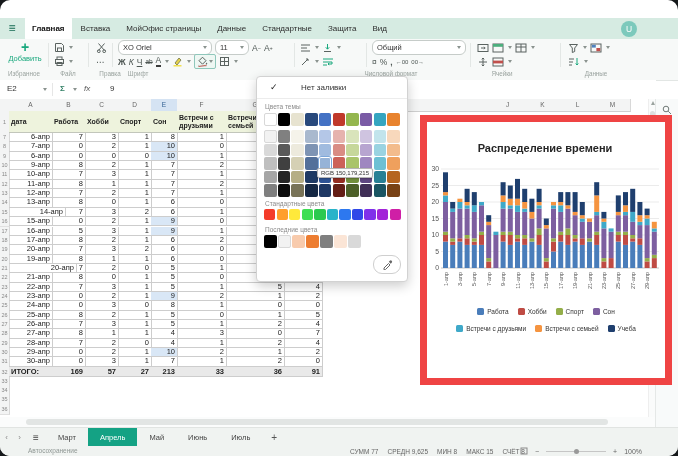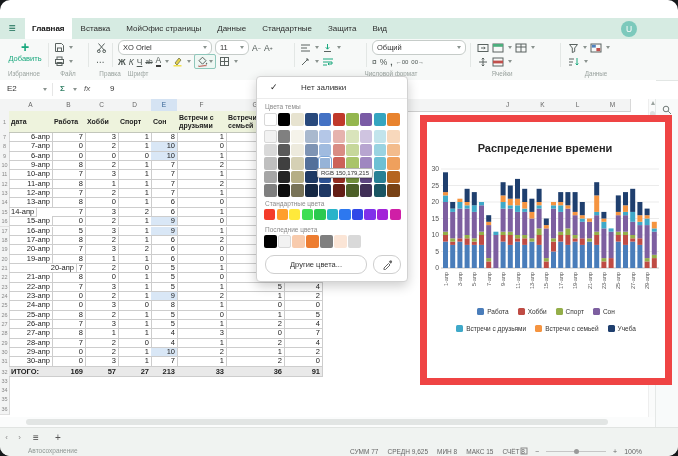--- a/index.html
+++ b/index.html
@@ -432,21 +432,21 @@
         <div class="rn" style="top: 99.45px; height: 9.35px; line-height: 9.35px;">14</div>
         <div class="cell" style="left: 9px; width: 44px; top: 99.45px; height: 9.35px; line-height: 8.35px;">13-апр</div>
         <div class="cell" style="left: 52px; width: 34px; top: 99.45px; height: 9.35px; line-height: 8.35px;">8</div>
         <div class="cell" style="left: 85px; width: 34px; top: 99.45px; height: 9.35px; line-height: 8.35px;">0</div>
         <div class="cell" style="left: 118px; width: 34px; top: 99.45px; height: 9.35px; line-height: 8.35px;">1</div>
         <div class="cell" style="left: 151px; width: 27px; top: 99.45px; height: 9.35px; line-height: 8.35px;">6</div>
         <div class="cell" style="left: 177px; width: 50px; top: 99.45px; height: 9.35px; line-height: 8.35px;">0</div>
         <div class="cell" style="left: 226px; width: 59px; top: 99.45px; height: 9.35px; line-height: 8.35px;">2</div>
         <div class="cell" style="left: 284px; width: 39px; top: 99.45px; height: 9.35px; line-height: 8.35px;">4</div>
         <div class="rn" style="top: 108.8px; height: 9.35px; line-height: 9.35px;">15</div>
-        <div class="cell" style="left: 9px; width: 28px; top: 108.8px; height: 9.35px; line-height: 8.35px;">14-апр</div>
+        <div class="cell" style="left: 9px; width: 57px; top: 108.8px; height: 9.35px; line-height: 8.35px;">14-апр</div>
         <div class="cell" style="left: 52px; width: 34px; top: 108.8px; height: 9.35px; line-height: 8.35px;">7</div>
         <div class="cell" style="left: 85px; width: 34px; top: 108.8px; height: 9.35px; line-height: 8.35px;">3</div>
         <div class="cell" style="left: 118px; width: 34px; top: 108.8px; height: 9.35px; line-height: 8.35px;">2</div>
         <div class="cell" style="left: 151px; width: 27px; top: 108.8px; height: 9.35px; line-height: 8.35px;">6</div>
         <div class="cell" style="left: 177px; width: 50px; top: 108.8px; height: 9.35px; line-height: 8.35px;">1</div>
         <div class="cell" style="left: 226px; width: 59px; top: 108.8px; height: 9.35px; line-height: 8.35px;">1</div>
         <div class="cell" style="left: 284px; width: 39px; top: 108.8px; height: 9.35px; line-height: 8.35px;">4</div>
         <div class="rn" style="top: 118.15px; height: 9.35px; line-height: 9.35px;">16</div>
         <div class="cell" style="left: 9px; width: 44px; top: 118.15px; height: 9.35px; line-height: 8.35px;">15-апр</div>
         <div class="cell" style="left: 52px; width: 34px; top: 118.15px; height: 9.35px; line-height: 8.35px;">0</div>
@@ -854,21 +854,20 @@
       <span class="poplabel">Нет заливки</span>
     </div>
     <div class="seclbl" style="top:26px;">Цвета темы</div>
     <div id="theme-row"></div>
     <div id="shade-grid"></div>
     <div class="seclbl" style="top:123px;">Стандартные цвета</div>
     <div id="std-row"></div>
     <div class="seclbl" style="top:149px;">Последние цвета</div>
     <div id="recent-row"></div>
     <div class="tooltip">RGB 150,179,215</div>
-    <div class="morebtn">Другие цвета...</div>
     <div class="eyebtn">
       <svg width="11" height="11">
             <path d="M2 9l4.5-4.5 1.5 1.5L3.5 10.5 2 10.8z" fill="none" stroke="#666"></path>
             <path d="M6.8 2.8l1.9 1.9 1-1a1.05 1.05 0 00-1.9-1.9z" fill="#666"></path>
           </svg>
     </div>
   <div class="sw" style="left: 7px; top: 36px; width: 12.6px; height: 12.6px; background: rgb(255, 255, 255); border: 1px solid rgb(216, 216, 216);"></div>
         <div class="sw" style="left: 20.7px; top: 36px; width: 12.6px; height: 12.6px; background: rgb(0, 0, 0);"></div>
         <div class="sw" style="left: 34.4px; top: 36px; width: 12.6px; height: 12.6px; background: rgb(231, 227, 208);"></div>
         <div class="sw" style="left: 48.1px; top: 36px; width: 12.6px; height: 12.6px; background: rgb(40, 73, 124);"></div>
@@ -976,20 +975,27 @@
             <rect x="1" y="5.5" width="3.5" height="3.5" fill="none" stroke="#6f7976"></rect>
             <rect x="5.5" y="5.5" width="3.5" height="3.5" fill="none" stroke="#6f7976"></rect>
           </svg>
         </div>
   </div>
 
   <div class="tabbar">
     <div class="tnav">‹</div>
     <div class="tnav">›</div>
     <div class="tburger">≡</div>
+    <div id="sheet-tabs" style="display:flex;align-items:center;height:19px;">
+          <div class="stab">Март</div>
+          <div class="stab active">Апрель</div>
+          <div class="stab">Май</div>
+          <div class="stab">Июнь</div>
+          <div class="stab">Июль</div>
+        </div>
     <div class="addtab">+</div>
   </div>
 
   <div class="statusbar">
     <div class="autosave">Автосохранение</div>
     <div class="stats" id="stats">
           <span>СУММ 77</span>
           <span>СРЕДН 9,625</span>
           <span>МИН 8</span>
           <span>МАКС 15</span>

